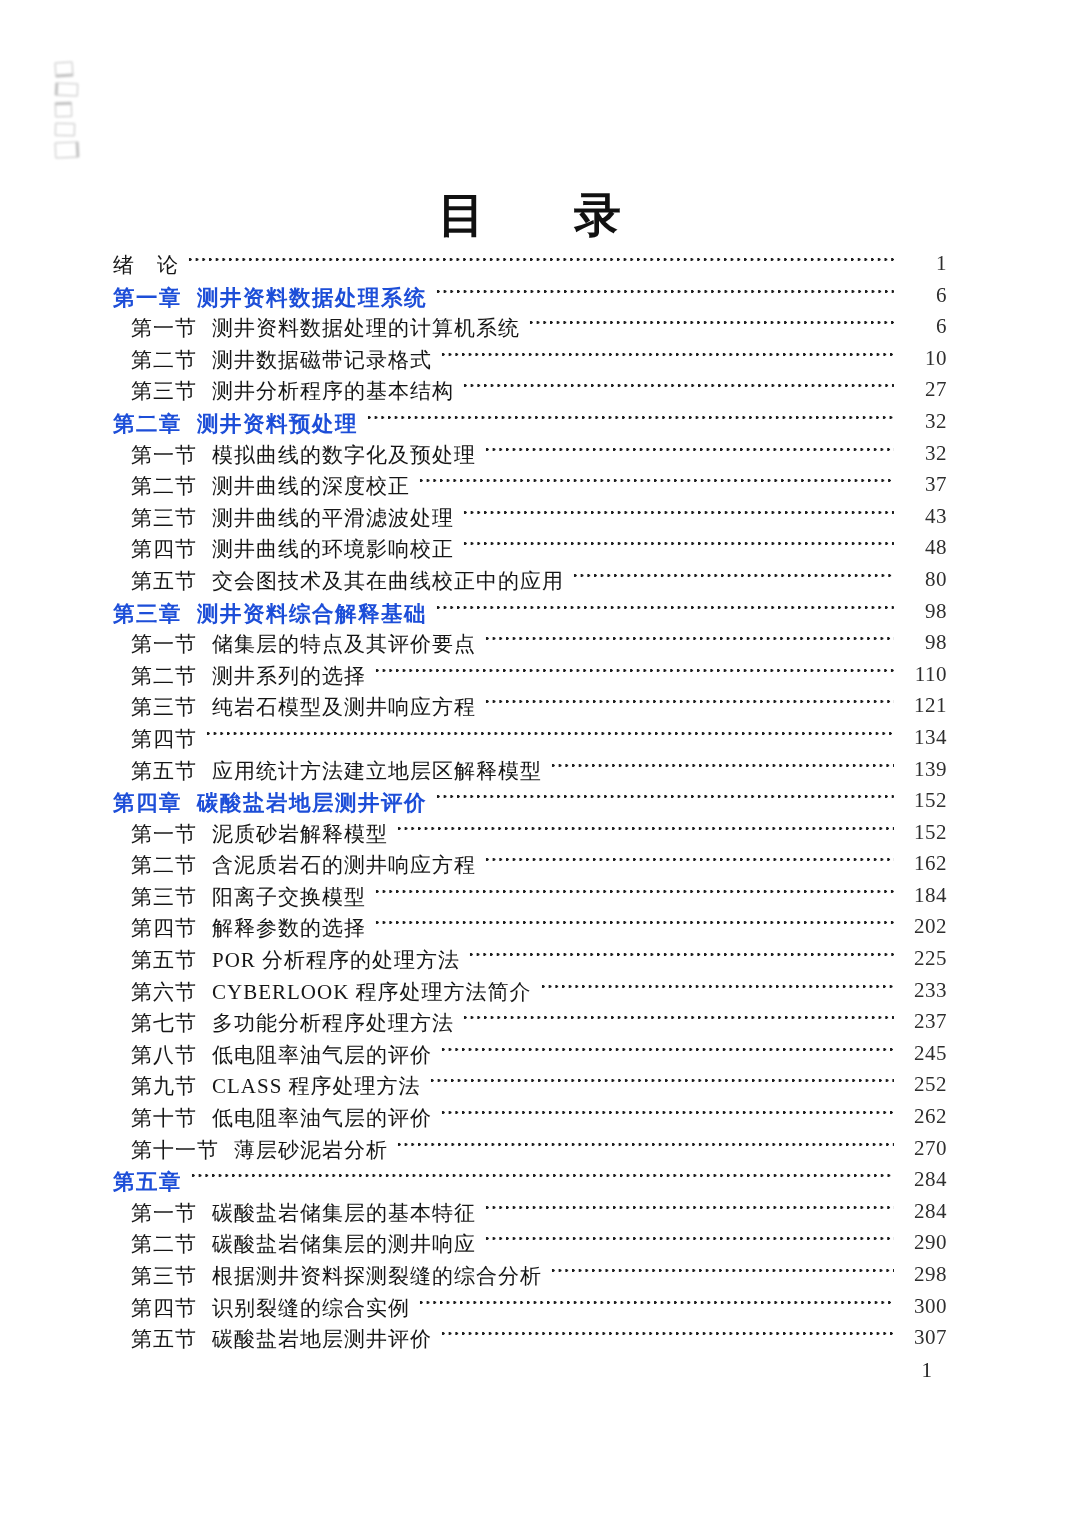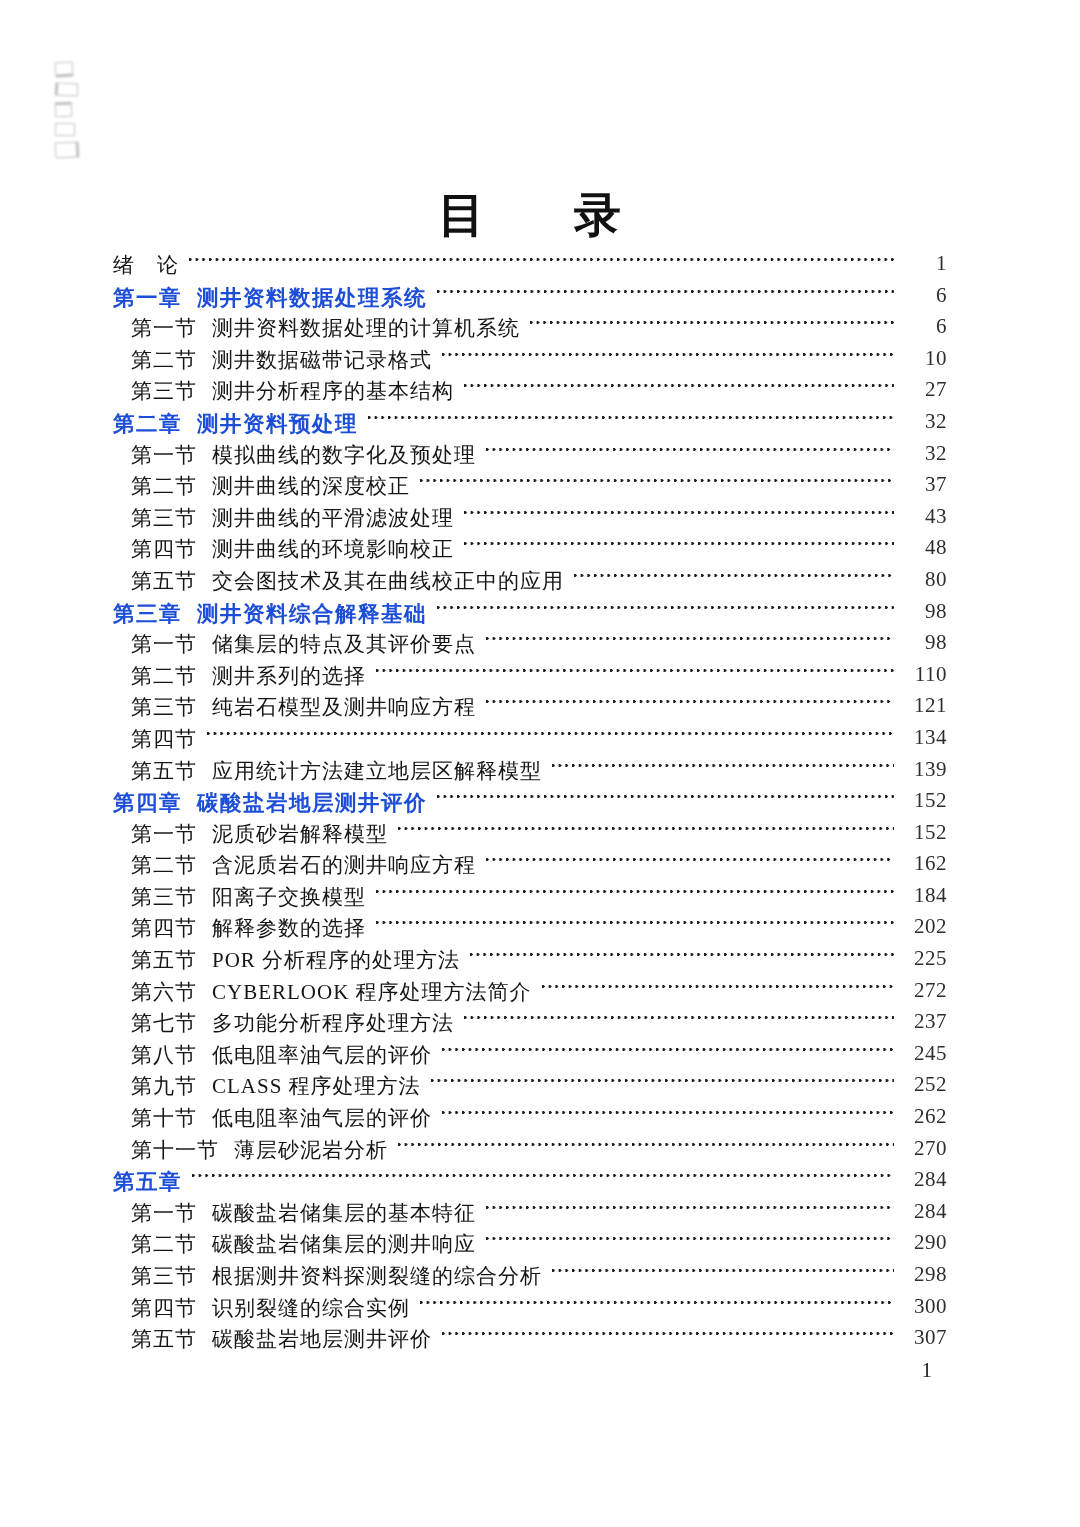--- a/index.html
+++ b/index.html
@@ -258,21 +258,21 @@
       <div class="toc-row section">
       <span class="no">第五节</span>
       <span class="ttl">POR 分析程序的处理方法</span>
       <span class="leader"></span>
       <span class="pagenum">225</span>
     </div>
       <div class="toc-row section">
       <span class="no">第六节</span>
       <span class="ttl">CYBERLOOK 程序处理方法简介</span>
       <span class="leader"></span>
-      <span class="pagenum">272</span>
+      <span class="pagenum">233</span>
     </div>
       <div class="toc-row section">
       <span class="no">第七节</span>
       <span class="ttl">多功能分析程序处理方法</span>
       <span class="leader"></span>
       <span class="pagenum">237</span>
     </div>
       <div class="toc-row section">
       <span class="no">第八节</span>
       <span class="ttl">低电阻率油气层的评价</span>

